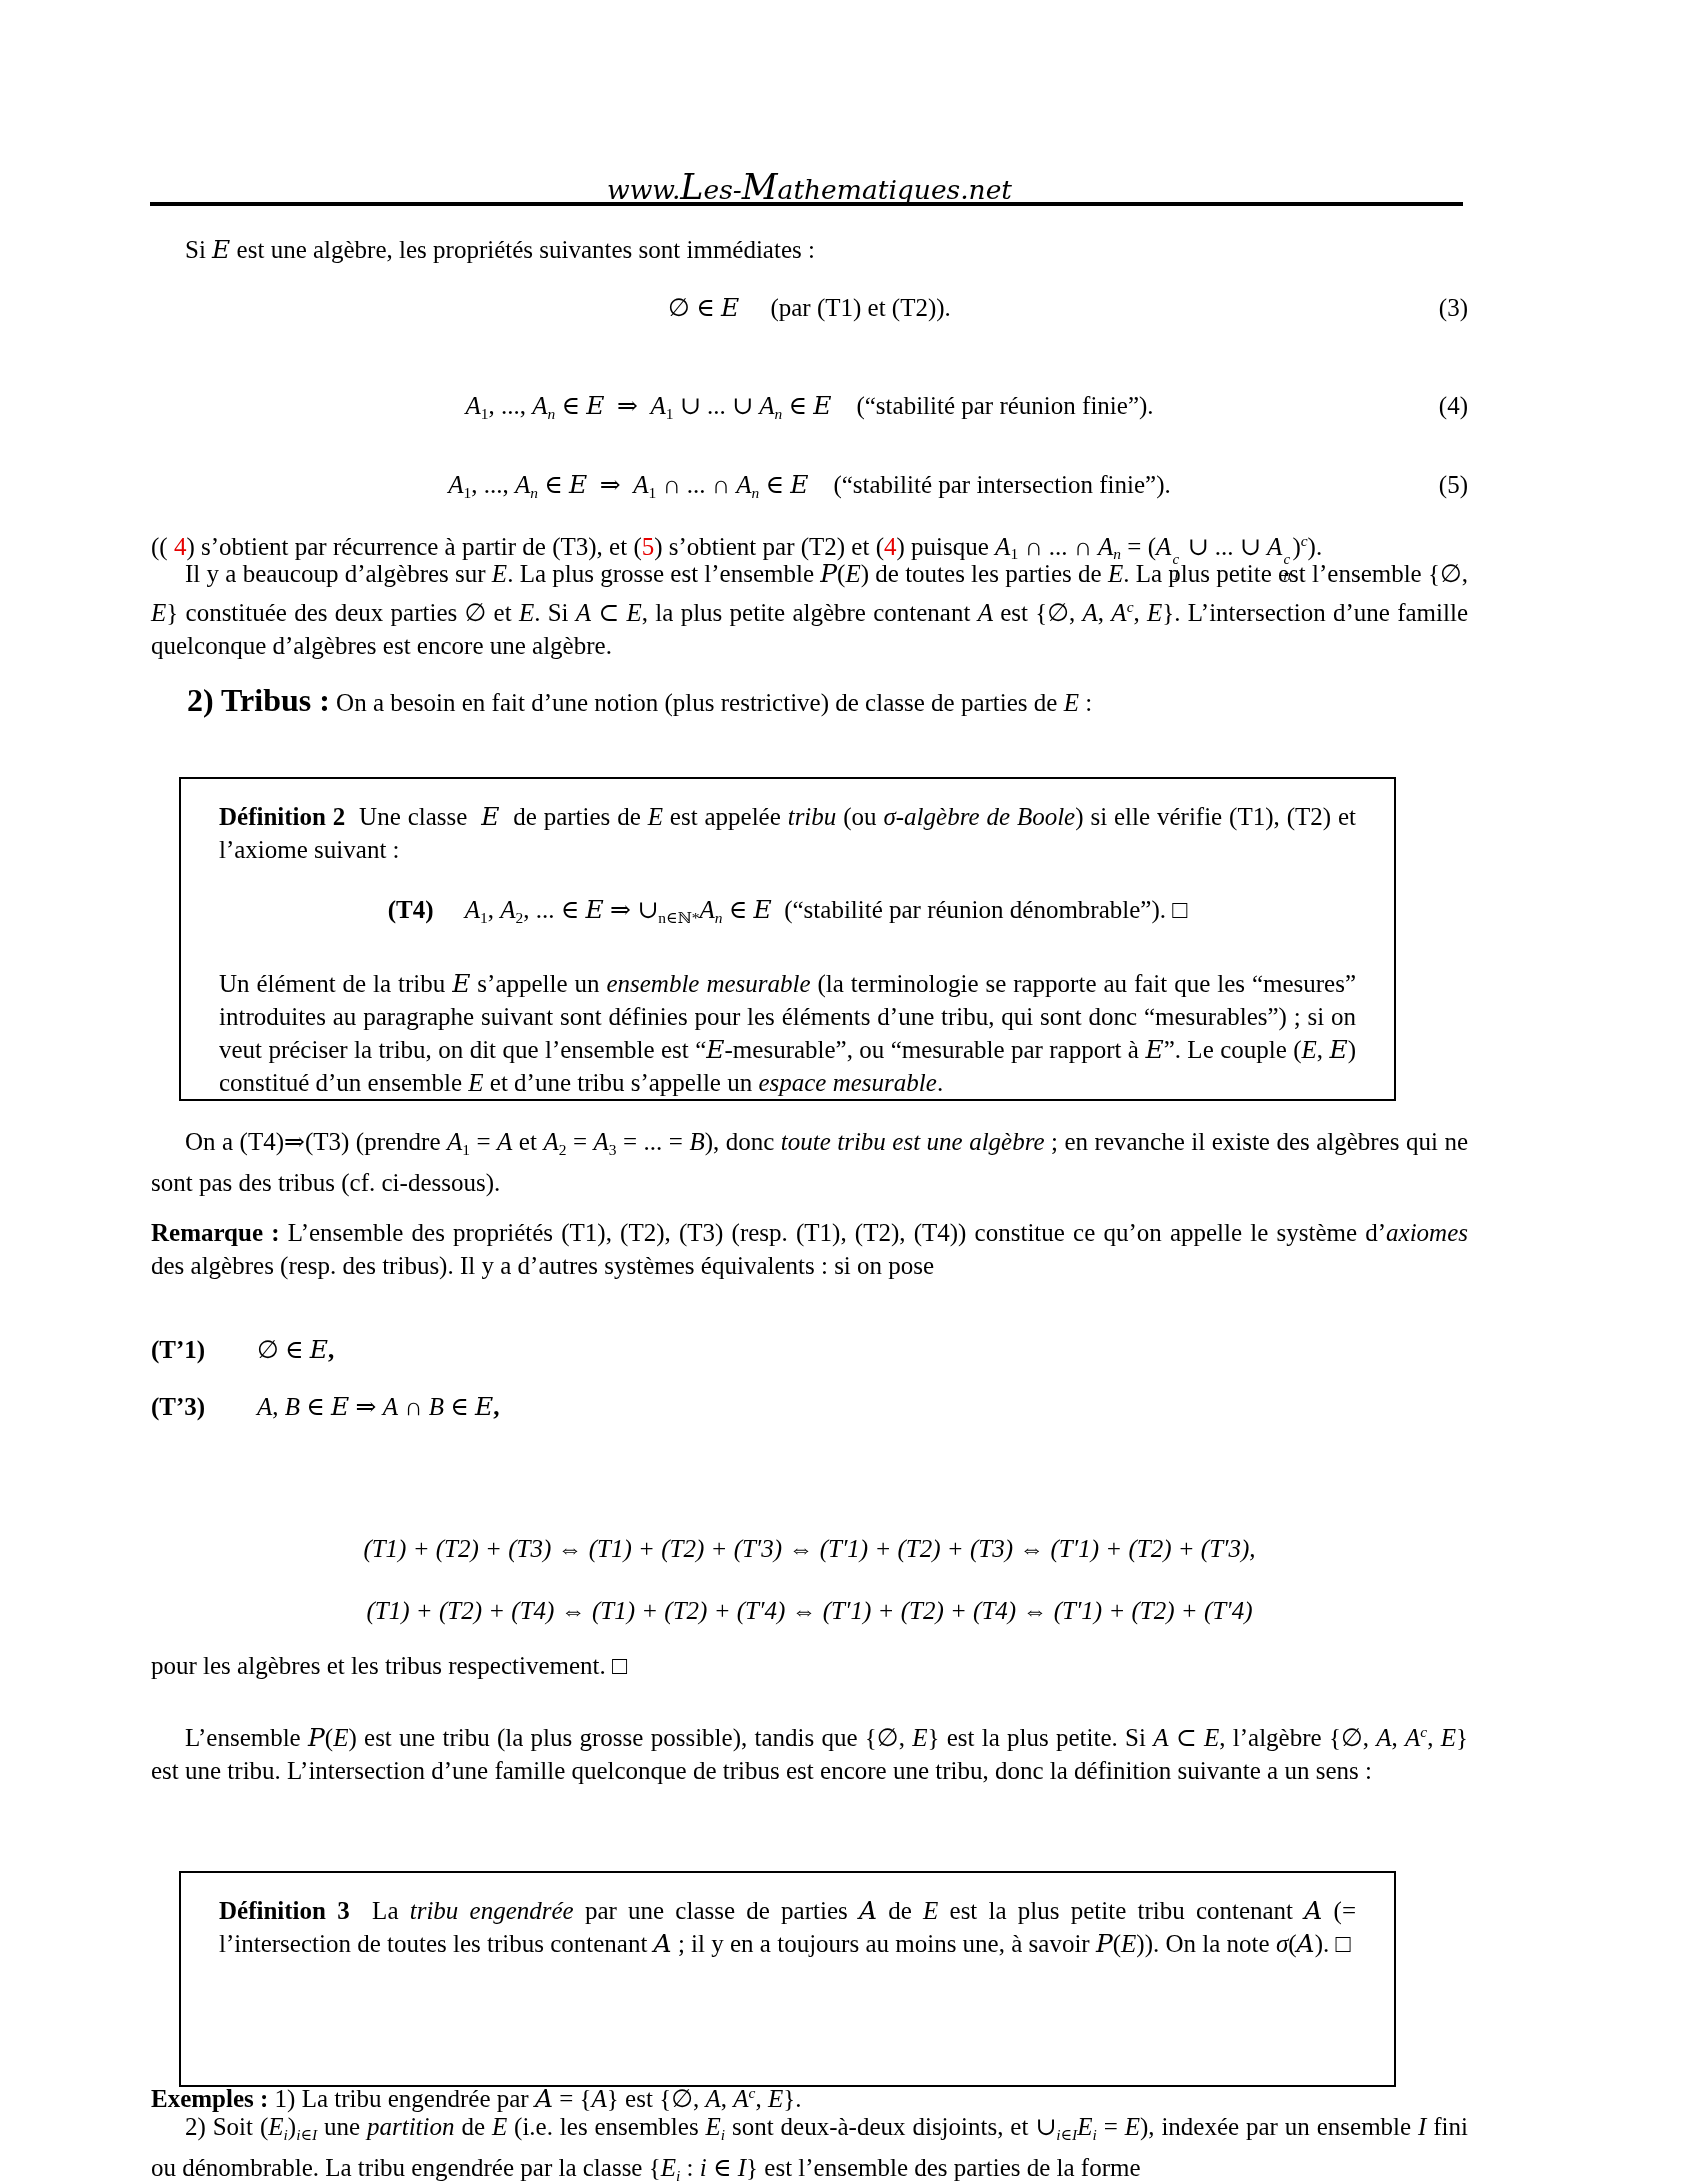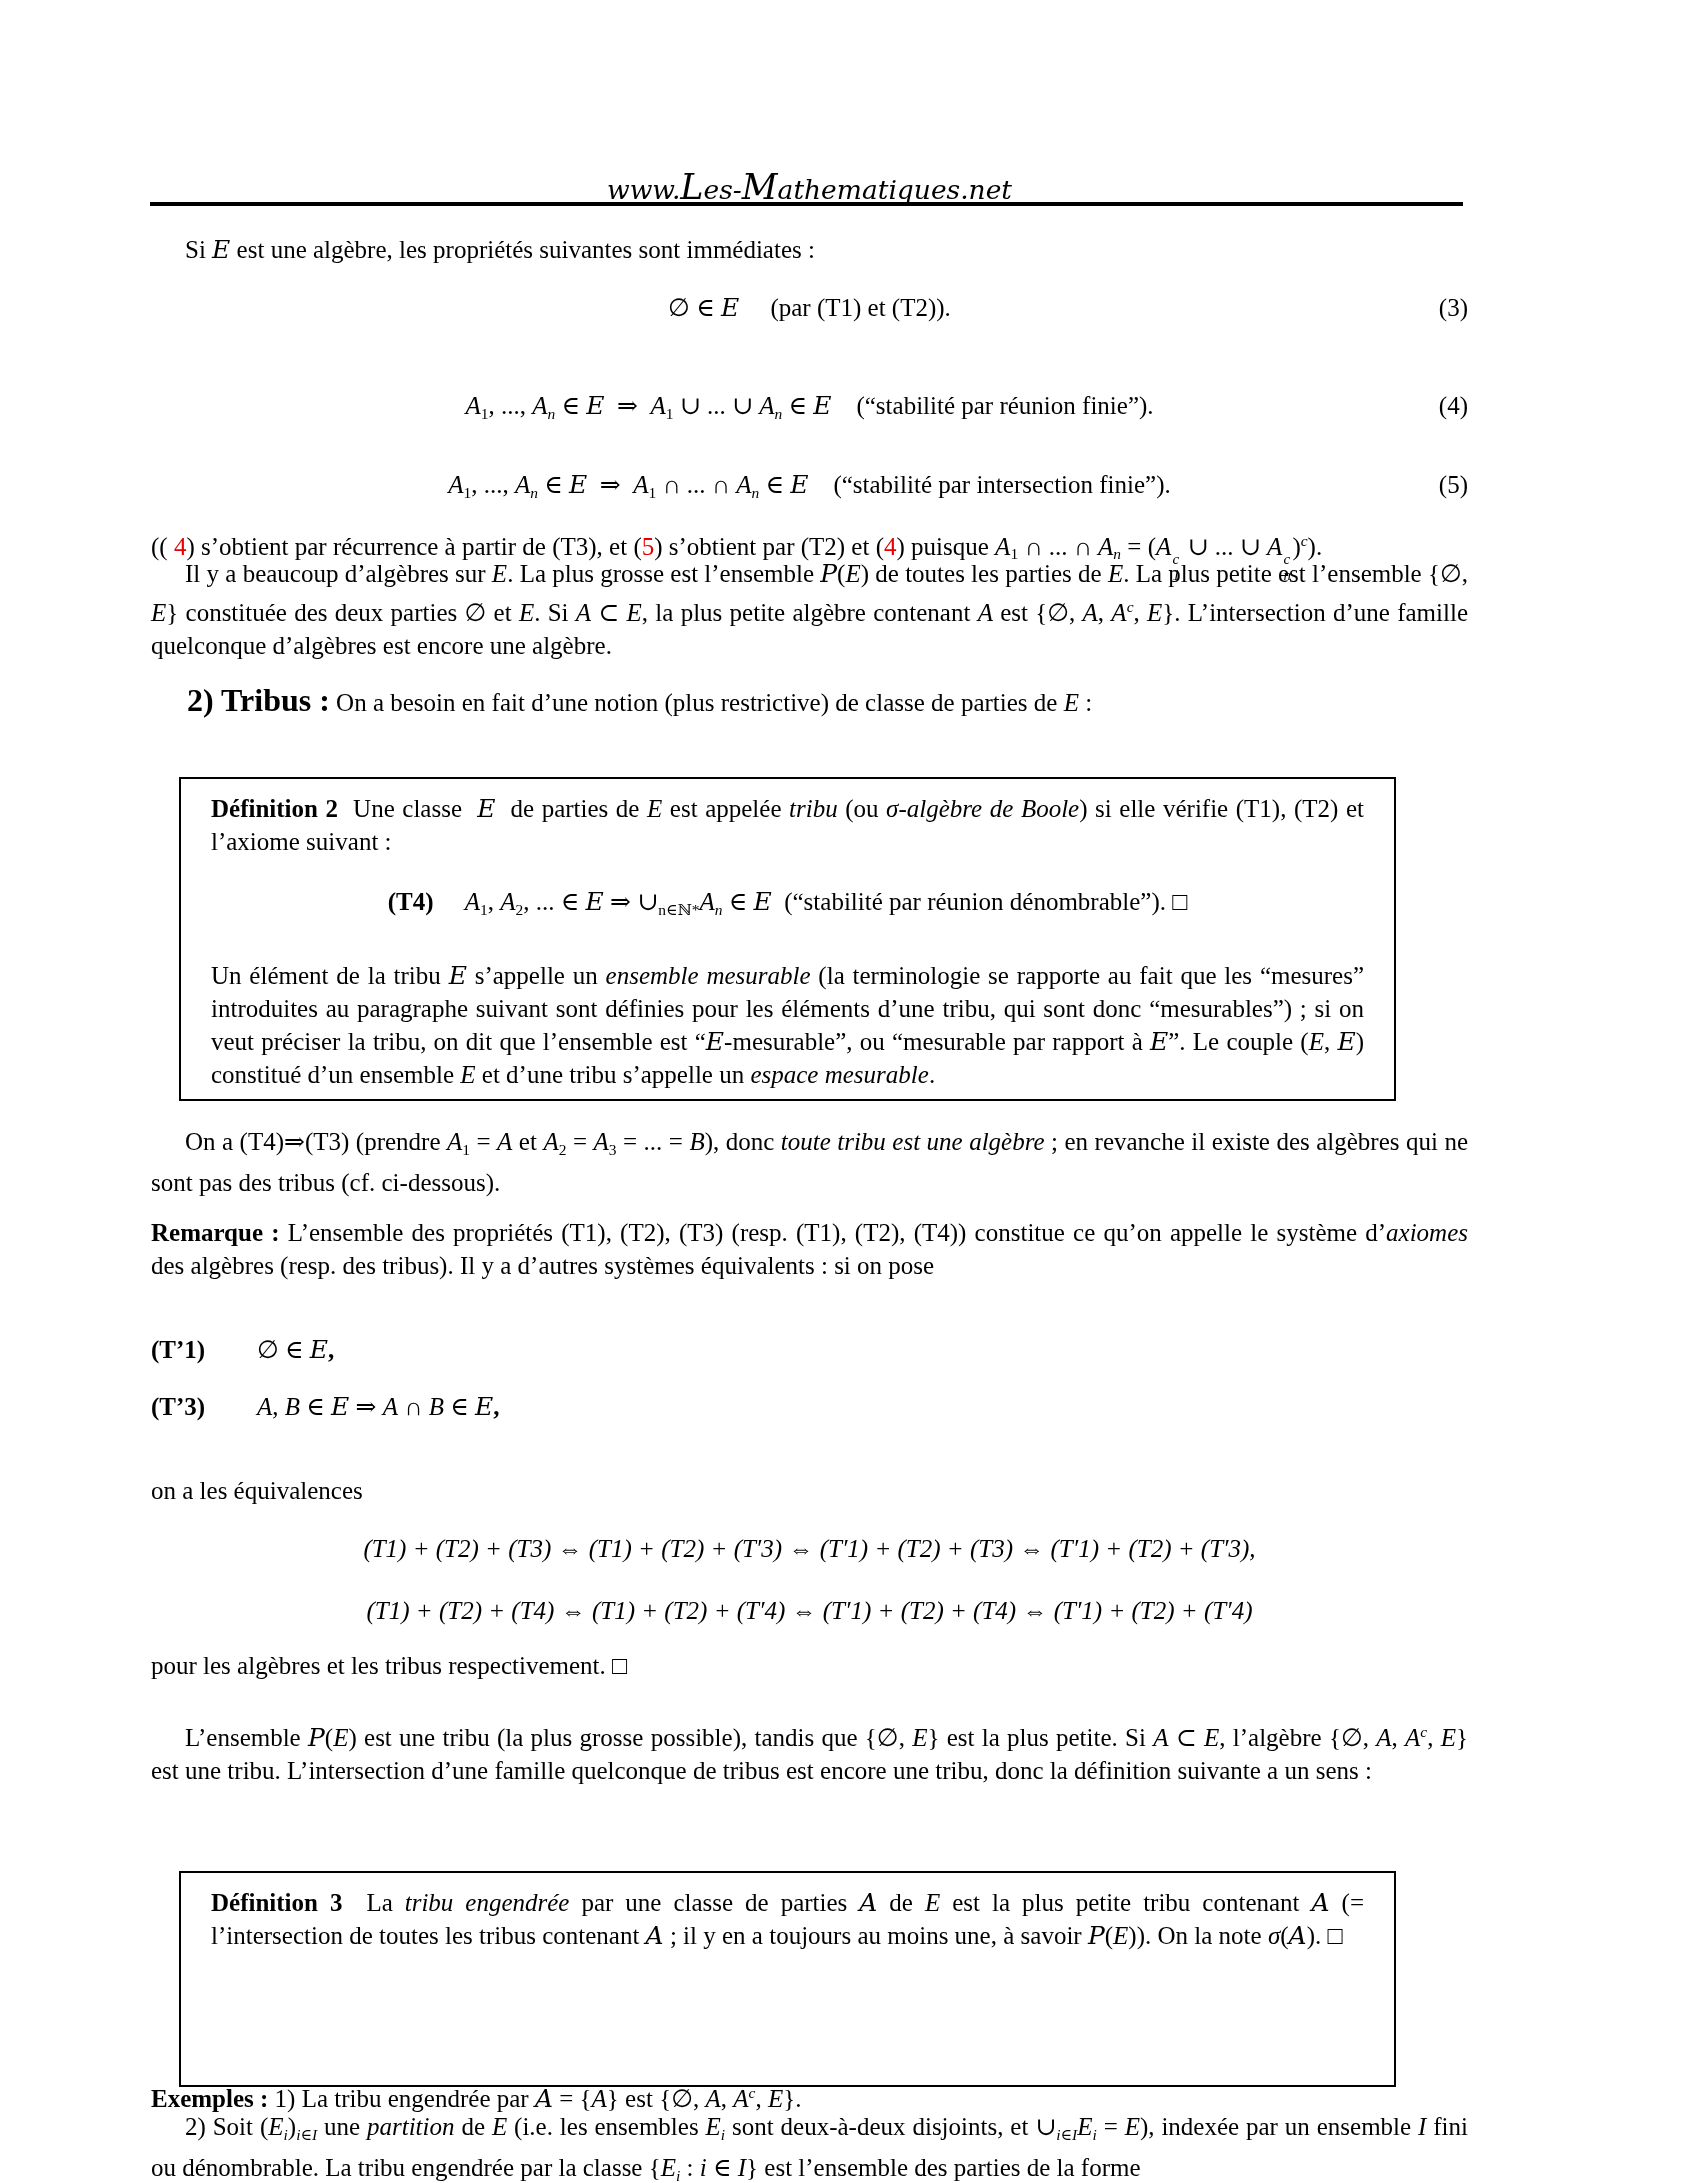--- a/index.html
+++ b/index.html
@@ -23,21 +23,21 @@
   .hdr .cap{font-size:1.32em;}
   .hdr-rule{position:absolute;left:150px;width:1313px;height:4px;background:#000;}
   .eq{position:absolute;left:151px;width:1317px;text-align:center;white-space:nowrap;}
   .eq-no{position:absolute;right:0;top:0;font-style:normal;}
   .defbox{
     position:absolute;left:179px;width:1217px;
     border:2.6px solid #000;box-sizing:border-box;
     padding:13.2px 30px 20px 30px;
     text-align:justify;
   }
-  .defbox p{margin:0;}
+  .defbox p{margin:8px;}
   .defbox .t4line{margin:26.5px 0 33px 0;white-space:nowrap;text-align:center;}
   .mathline{font-style:italic;}
   .axlabel{display:inline-block;width:106px;font-weight:bold;font-style:normal;margin-top:28px;}
   .heading{font-size:32px;font-weight:bold;margin-left:36px;}
   
   .b{font-weight:bold;}
   .i{font-style:italic;}
   .m{font-style:italic;}
   .cal{font-style:italic;font-family:"DejaVu Serif",serif;}
   .red{color:#e60000;}
@@ -100,21 +100,20 @@
 
   <div class="blk" style="top:1216px"><span class="b">Remarque :</span> L’ensemble des propriétés (T1), (T2), (T3) (resp. (T1), (T2), (T4)) constitue ce qu’on appelle le système d’<span class="i">axiomes</span> des algèbres (resp. des tribus). Il y a d’autres systèmes équivalents : si on pose</div>
 
   <div class="blk nowrap" style="top:1305px">
     <span class="axlabel">(T’1)</span><span>∅ ∈ <span class="cal">E</span><span class="b">,</span></span>
   </div>
   <div class="blk nowrap" style="top:1362px">
     <span class="axlabel">(T’3)</span><span><span class="m">A</span>, <span class="m">B</span> ∈ <span class="cal">E</span>&nbsp;⇒&nbsp;<span class="m">A</span> ∩ <span class="m">B</span> ∈ <span class="cal">E</span><span class="b">,</span></span>
   </div>
 
-  <div class="blk nowrap" style="top:1474px">on a les équivalences</div>
 
   <div class="eq mathline" style="top:1532px">(T1) + (T2) + (T3)  ⇔  (T1) + (T2) + (T′3)  ⇔  (T′1) + (T2) + (T3)  ⇔  (T′1) + (T2) + (T′3),</div>
   <div class="eq mathline" style="top:1594px">(T1) + (T2) + (T4)  ⇔  (T1) + (T2) + (T′4)  ⇔  (T′1) + (T2) + (T4)  ⇔  (T′1) + (T2) + (T′4)</div>
 
   <div class="blk nowrap" style="top:1649px">pour les algèbres et les tribus respectivement. □</div>
 
   <div class="blk indent" style="top:1715px">L’ensemble <span class="cal">P</span>(<span class="m">E</span>) est une tribu (la plus grosse possible), tandis que {∅, <span class="m">E</span>} est la plus petite. Si <span class="m">A</span> ⊂ <span class="m">E</span>, l’algèbre {∅, <span class="m">A</span>, <span class="m">A</span><span class="sup m">c</span>, <span class="m">E</span>} est une tribu. L’intersection d’une famille quelconque de tribus est encore une tribu, donc la définition suivante a un sens :</div>
 
   <div class="defbox" style="top:1871px;height:216px">
     <p><span class="b">Définition 3</span>&nbsp; La <span class="i">tribu engendrée</span> par une classe de parties <span class="cal">A</span> de <span class="m">E</span> est la plus petite tribu contenant <span class="cal">A</span> (= l’intersection de toutes les tribus contenant <span class="cal">A</span> ; il y en a toujours au moins une, à savoir <span class="cal">P</span>(<span class="m">E</span>)). On la note <span class="m">σ</span>(<span class="cal">A</span>). □</p>

